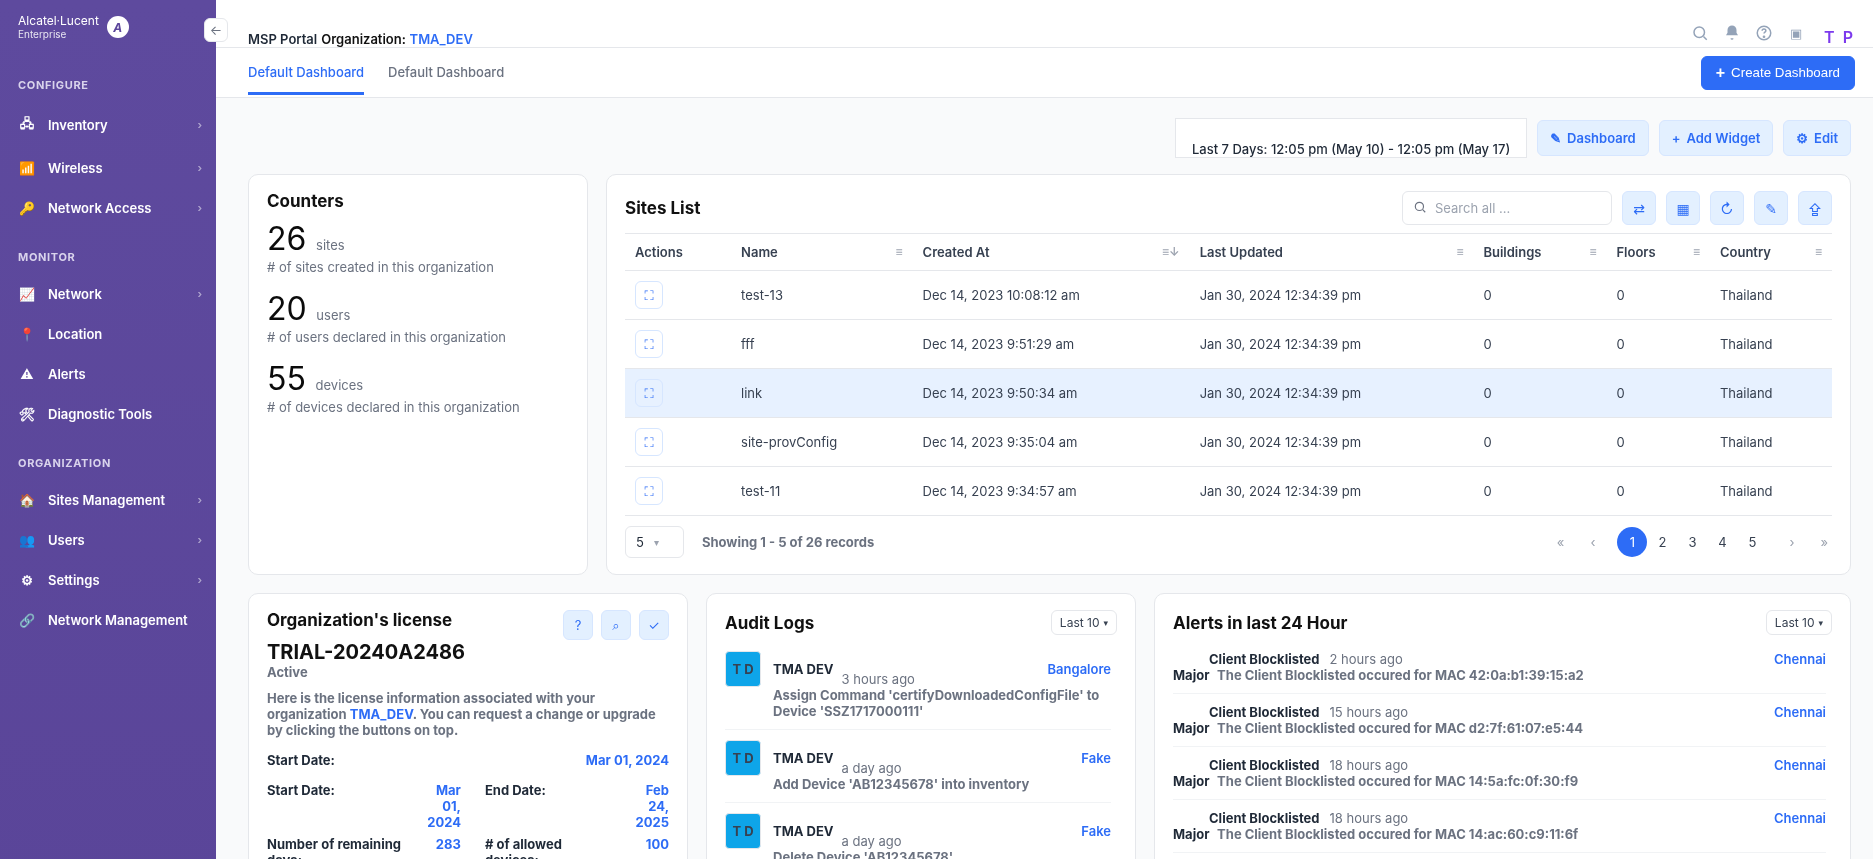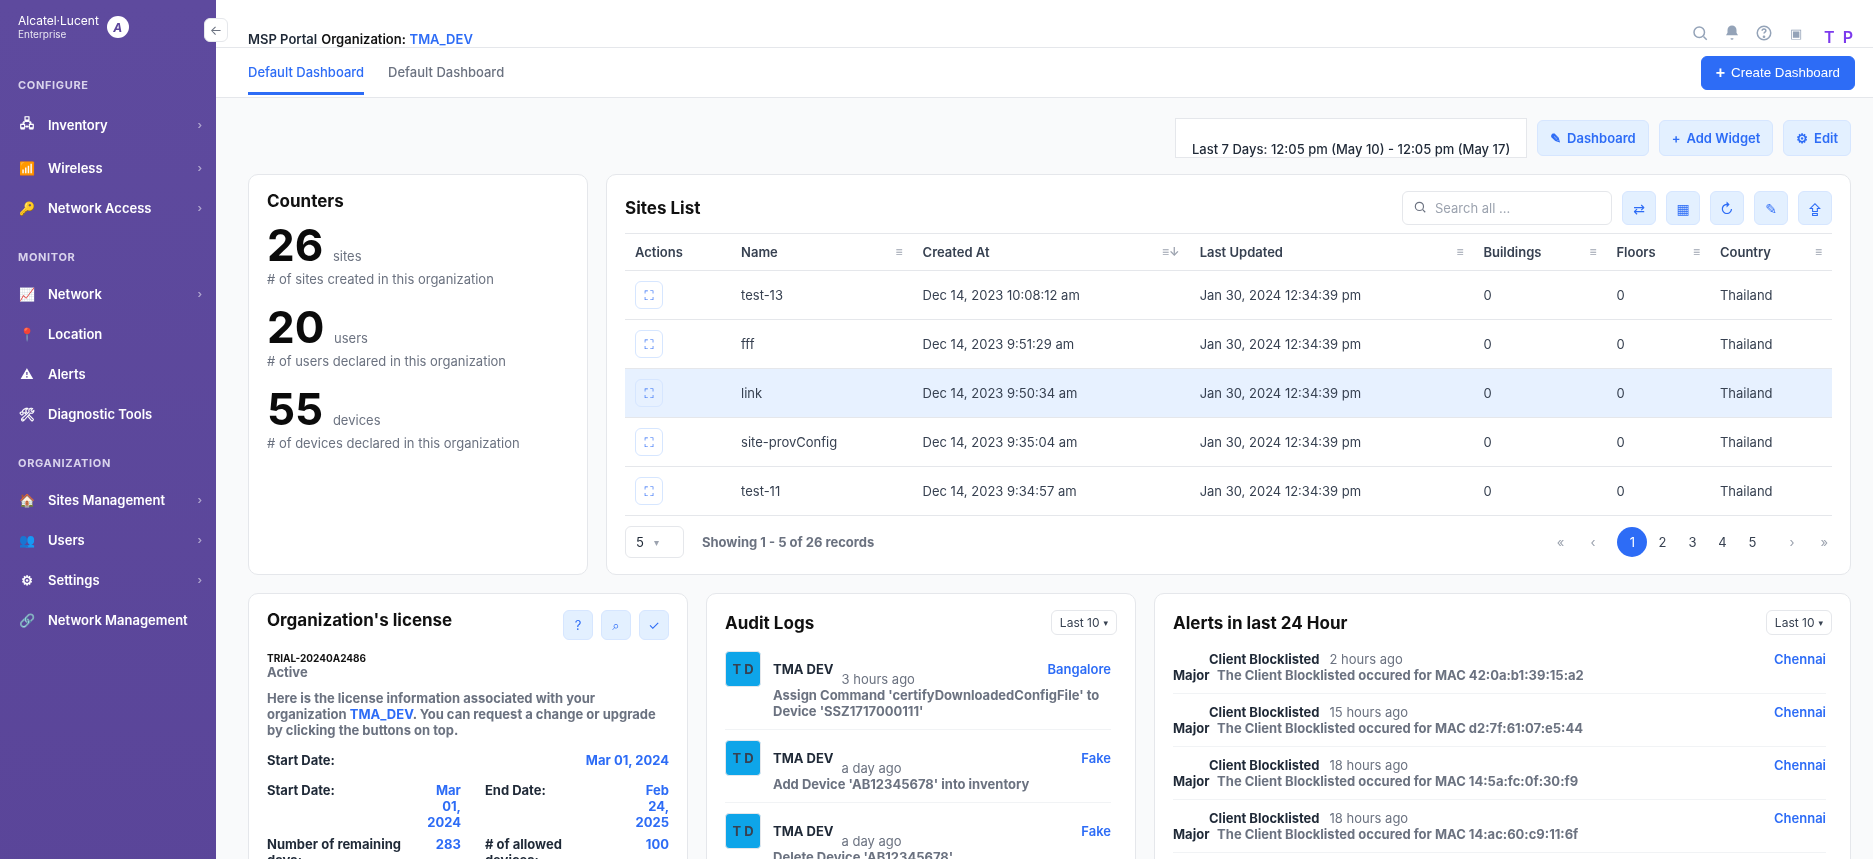--- a/index.html
+++ b/index.html
@@ -43,21 +43,21 @@
   .btn{display:inline-flex;align-items:center;gap:6px;height:34px;padding:0 14px;border-radius:6px;border:1px solid var(--border);background:#fff;color:var(--text);cursor:pointer;font-weight:500;}
   .btn.primary{background:var(--blue);color:#fff;border-color:var(--blue);}
   
   .content{padding:20px 22px 24px 32px;background:var(--bg);}
   .rowbar{display:flex;justify-content:flex-end;gap:10px;align-items:center;margin-bottom:16px;}
   .range-box{background:#fff;border:1px solid var(--border);border-radius:0;height:40px;display:flex;align-items:flex-end;padding:0 16px;color:var(--text);font-weight:500;}
   .soft-btn{background:var(--blue-soft);color:var(--blue);border:1px solid #d6e6ff;height:36px;padding:0 12px;border-radius:6px;display:inline-flex;align-items:center;gap:6px;font-weight:600;cursor:pointer;}
   .grid{display:grid;grid-template-columns:340px 1fr;gap:18px;}
   .card{background:#fff;border:1px solid var(--border);border-radius:10px;padding:16px 18px;}
   .card-title{font-size:17px;font-weight:700;color:#111;margin-bottom:12px;}
-  .counter-big{font-size:44px;font-weight:700;line-height:1;color:#0b0b0b;}
+  .counter-big{font-size:32px;font-weight:400;line-height:1;color:#0b0b0b;}
   .counter-unit{font-size:13px;color:var(--text-muted);margin-left:6px;}
   .counter-desc{color:var(--text-muted);margin-top:4px;margin-bottom:18px;}
   
   .sites-head{display:flex;align-items:center;gap:10px;margin-bottom:8px;}
   .sites-head .card-title{margin:0;flex:0 0 auto;}
   .search{margin-left:auto;display:flex;align-items:center;gap:8px;width:210px;height:34px;border:1px solid var(--border);border-radius:6px;padding:0 10px;color:var(--text-muted);}
   .tiny-btn{width:34px;height:34px;border:1px solid #d6e6ff;background:var(--blue-soft);color:var(--blue);border-radius:6px;display:inline-flex;align-items:center;justify-content:center;cursor:pointer;font-size:14px;}
   table{width:100%;border-collapse:collapse;}
   th{font-weight:600;color:#374151;text-align:left;padding:10px 10px;border-bottom:1px solid var(--border);border-top:1px solid var(--border);font-size:13px;background:#fff;}
   th .sort{float:right;color:#9ca3af;font-size:12px;}
@@ -67,21 +67,21 @@
   .table-foot{display:flex;align-items:center;gap:18px;margin-top:10px;}
   .page-btn{width:30px;height:30px;border-radius:50%;display:inline-flex;align-items:center;justify-content:center;color:#374151;cursor:pointer;}
   .page-btn.active{background:var(--blue);color:#fff;}
   .page-nav{color:#9ca3af;cursor:pointer;padding:0 4px;}
   .select{border:1px solid var(--border);border-radius:6px;height:32px;padding:0 24px 0 10px;display:inline-flex;align-items:center;background:#fff;gap:10px;cursor:pointer;}
   
   .lower{display:grid;grid-template-columns: 440px 430px 1fr;gap:18px;margin-top:18px;}
   .lic-head{display:flex;align-items:flex-start;gap:8px;}
   .lic-head .card-title{margin:0;flex:1;}
   .sq{width:30px;height:30px;border:1px solid #d6e6ff;background:var(--blue-soft);color:var(--blue);display:inline-flex;align-items:center;justify-content:center;border-radius:6px;cursor:pointer;}
-  .lic-id{font-weight:700;color:#111;margin-top:12px;font-size:10px;}
+  .lic-id{font-weight:700;color:#111;font-size:20px;}
   .muted{color:var(--text-muted);font-weight:bold;}
   .lic-para{margin-top:10px;}
   .link{color:var(--blue);cursor:pointer;}
   .lic-grid{display:grid;grid-template-columns:1fr 1fr;gap:6px 28px;margin-top:14px;}
   .lic-grid .k{font-weight:700;}
   .lic-grid .v{color:var(--blue);font-weight:700;text-align:right;}
   .log-item{display:flex;gap:12px;padding:10px 0;border-bottom:1px solid #f1f3f5;}
   .log-avatar{width:36px;height:36px;border:1px solid var(--border);border-radius:4px;display:flex;align-items:center;justify-content:center;font-weight:700;color:#374151;background:#0ea5e9;}
   .log-body{flex:1;}
   .log-top{display:flex;align-items:center;gap:8px;}

